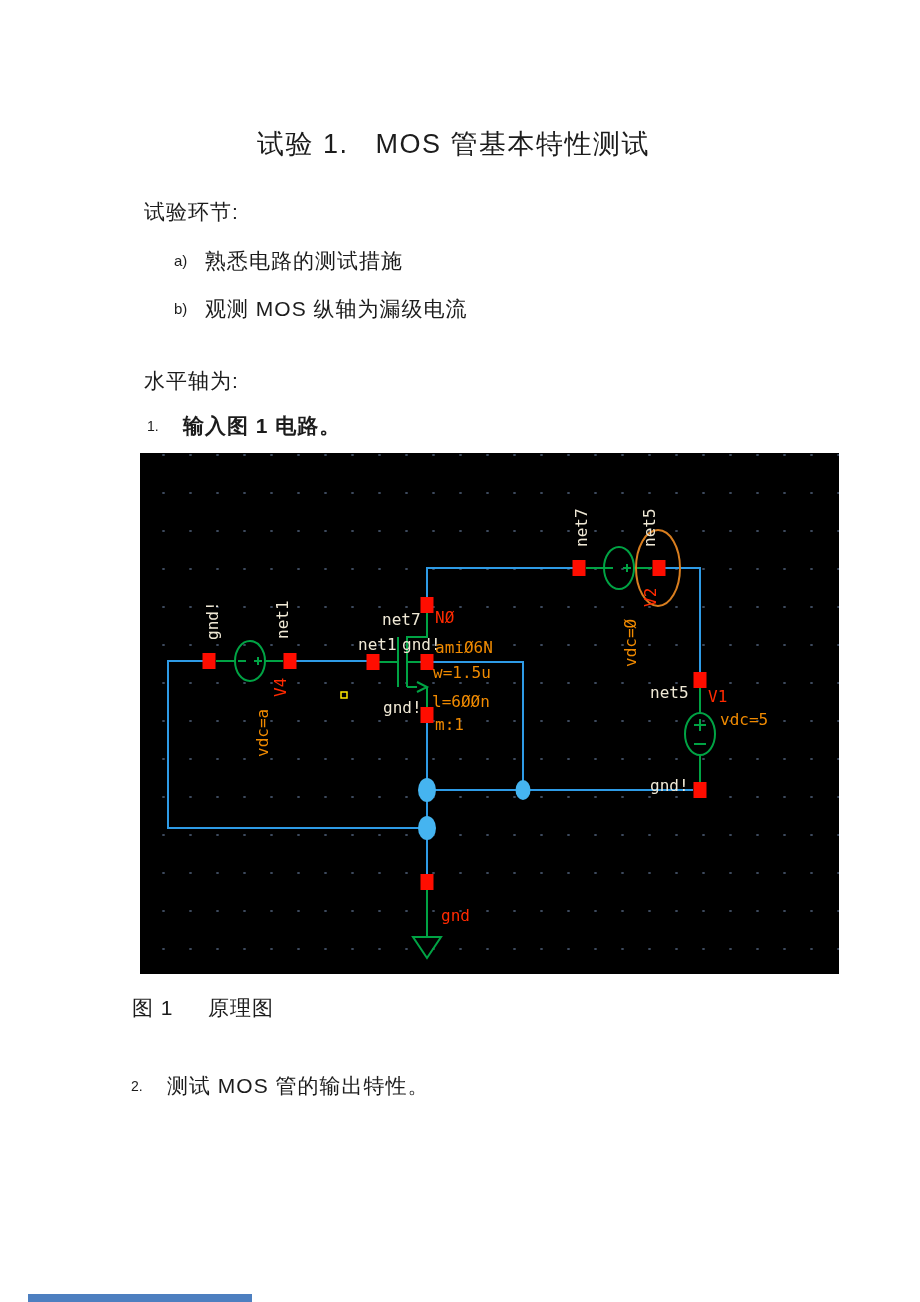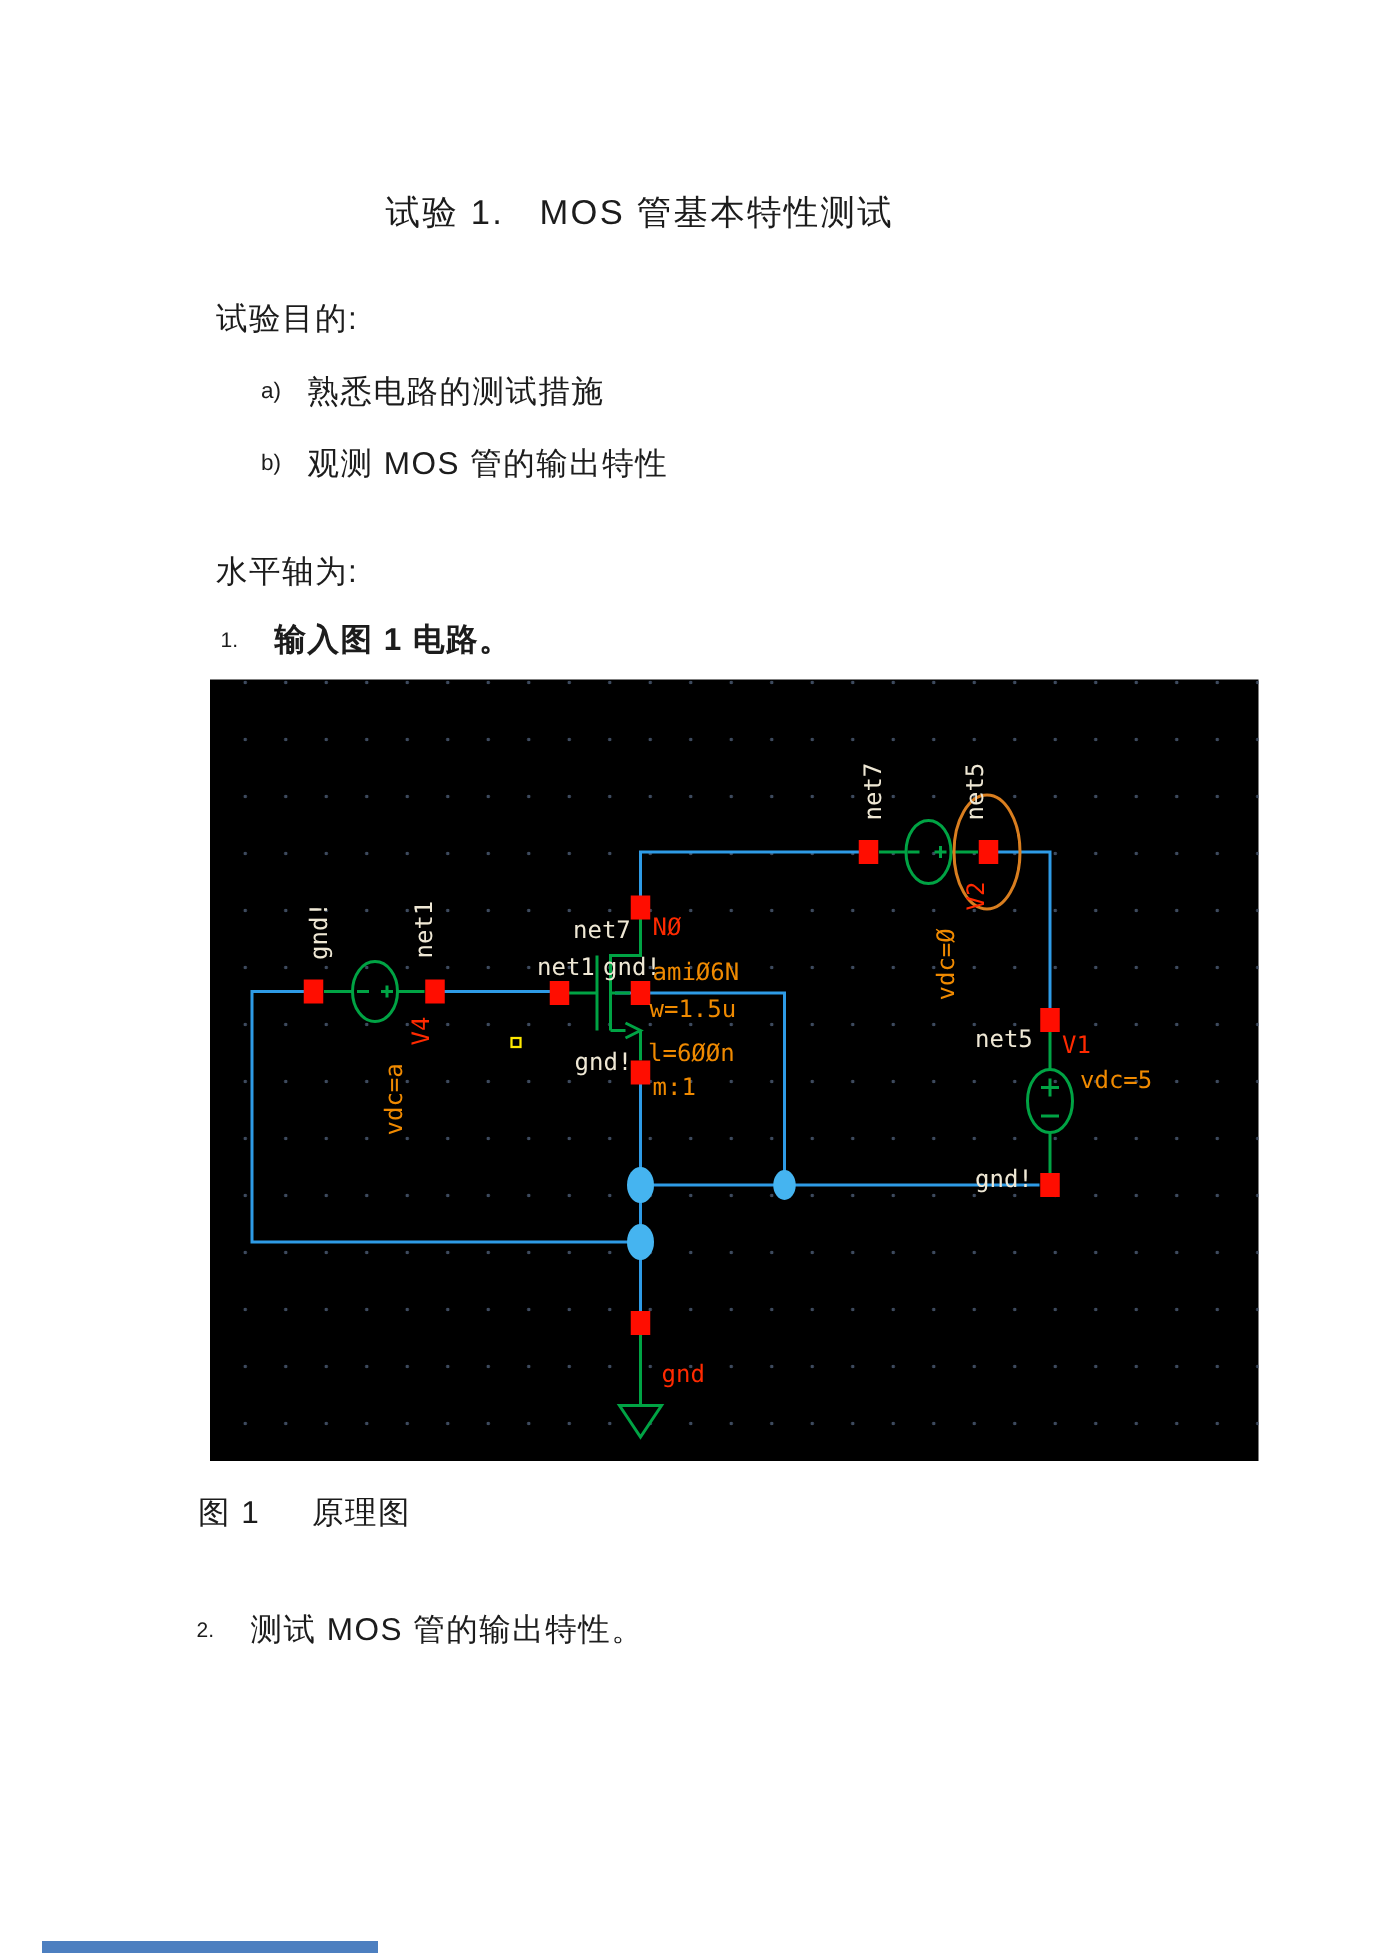--- a/index.html
+++ b/index.html
@@ -1,19 +1,19 @@
 <!DOCTYPE html>
 <html><head>
 <meta charset="utf-8">
 <style>
   html,body{margin:0;padding:0;background:#fff;}
   .page{position:relative;width:920px;height:1302px;background:#ffffff;overflow:hidden;
         font-family:"Liberation Sans","DejaVu Sans",sans-serif;color:#1c1c1c;}
   .abs{position:absolute;white-space:pre;}
-  .title{font-size:23px;letter-spacing:1.5px;}
+  .title{font-size:27px;letter-spacing:1.5px;}
   .cjk{font-size:21px;letter-spacing:1px;}
   .marker{font-size:15px;letter-spacing:0;}
   .subD{font-size:13px;vertical-align:-4px;letter-spacing:0;}
   
   .schem{position:absolute;left:140px;top:453px;width:699px;height:521px;background-color:#000;
          background-image:radial-gradient(circle,#3d4a5e 1px,rgba(0,0,0,0) 1.4px);
          background-size:27px 38px;background-position:10px 21px;}
   .schem svg{position:absolute;left:0;top:0;}
   .schem text{font-family:"DejaVu Sans Mono","Liberation Mono",monospace;}
   .netlbl{fill:#EFE8D5;font-size:16px;}
@@ -26,30 +26,30 @@
   .hl{stroke:#D97E1F;stroke-width:2;fill:none;}
   .scrollbar{position:absolute;left:28px;top:1294px;width:224px;height:8px;background:#4D7FC0;}
 </style>
 </head>
 <body>
 
 <div class="page">
 
   <div class="abs title" style="left:257px;top:126px;">试验 1.   MOS 管基本特性测试</div>
 
-  <div class="abs cjk" style="left:144px;top:198px;">试验目的:</div>
+  <div class="abs cjk" style="left:144px;top:198px;">试验环节:</div>
 
   <div class="abs" style="left:0;top:247px;">
     <span class="abs marker" style="left:174px;top:5px;">a)</span>
     <span class="abs cjk" style="left:205px;top:0;">熟悉电路的测试措施</span>
   </div>
 
   <div class="abs" style="left:0;top:295px;">
     <span class="abs marker" style="left:174px;top:5px;">b)</span>
-    <span class="abs cjk" style="left:205px;top:0;">观测 MOS 管的输出特性</span>
+    <span class="abs cjk" style="left:205px;top:0;">观测 MOS 纵轴为漏级电流</span>
   </div>
 
   <div class="abs cjk" style="left:144px;top:367px;">水平轴为:</div>
 
   <div class="abs" style="left:0;top:412px;">
     <span class="abs marker" style="left:147px;top:6px;font-size:14px;">1.</span>
     <span class="abs cjk" style="left:183px;top:0;font-weight:bold;">输入图 1 电路。</span>
   </div>
 
   <div class="schem">

